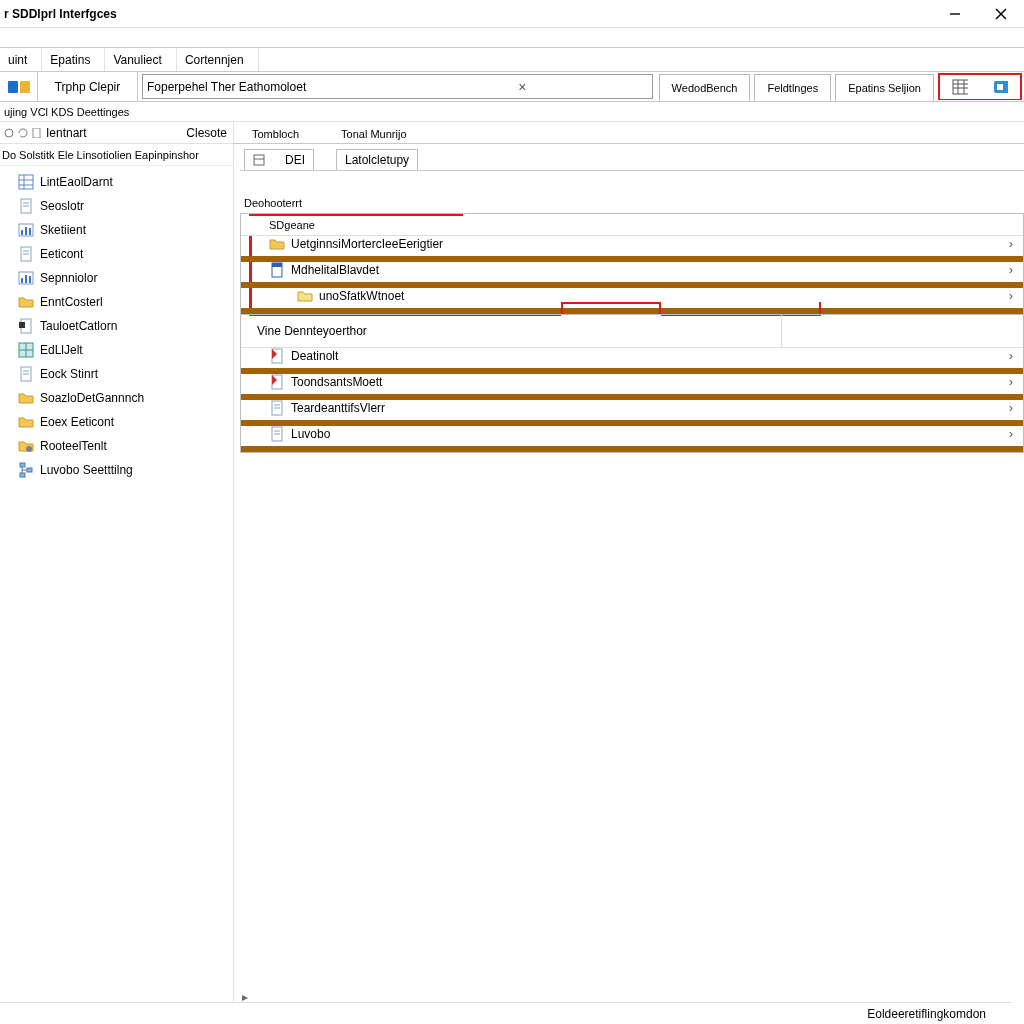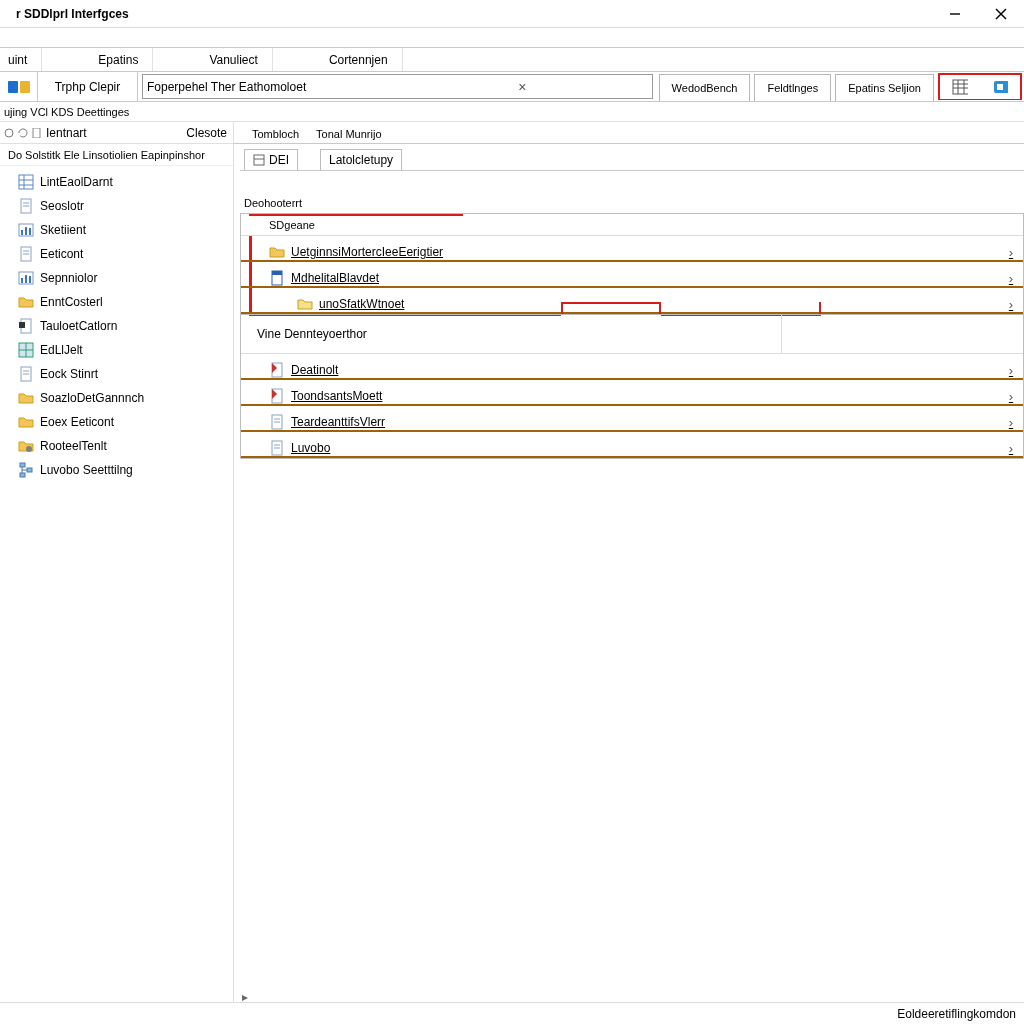--- a/index.html
+++ b/index.html
@@ -1,28 +1,28 @@
 <!DOCTYPE html>
 <html><head>
 <meta charset="utf-8">
 <style>
   * { box-sizing: border-box; margin: 0; padding: 0; font-family: "Segoe UI", Tahoma, sans-serif; font-size: 12px; }
   html, body { width: 1024px; height: 1024px; background: #fff; overflow: hidden; }
 
   
   .titlebar { height: 28px; display: flex; align-items: center; border-bottom: 1px solid #ddd; }
-  .titlebar .title { padding-left: 16px; font-weight: 600; font-size: 12px; }
+  .titlebar .title { padding-left: 4px; font-weight: 600; font-size: 12px; }
   .titlebar .spacer { flex: 1; }
   .titlebar .winbtn { width: 46px; height: 28px; display: flex; align-items: center; justify-content: center; }
   .titlebar .winbtn svg { width: 12px; height: 12px; }
 
   .gap-under-title { height: 20px; border-bottom: 1px solid #c9c9c9; }
 
   
-  .menubar { height: 24px; display: flex; align-items: stretch; border-bottom: 1px solid #c9c9c9; gap: 48px; }
+  .menubar { height: 24px; display: flex; align-items: stretch; border-bottom: 1px solid #c9c9c9; }
   .menubar .menuitem { padding: 4px 14px 4px 8px; border-right: 1px solid #e2e2e2; font-size: 12px; display: flex; align-items: center; }
   .menubar .menufill { flex: 1; }
 
   
   .toolrow { height: 30px; display: flex; align-items: stretch; border-bottom: 1px solid #c9c9c9; }
   .toolrow .chip { display: flex; align-items: center; border-right: 1px solid #c9c9c9; }
   .toolrow .iconbox { width: 38px; justify-content: center; }
   .toolrow .history { width: 100px; justify-content: center; font-size: 11px; }
   .addr { flex: 1; display: flex; align-items: center; border: 1px solid #9a9a9a; margin: 2px 4px; padding: 0 4px; background: #fff; }
   .addr span { flex: 1; white-space: nowrap; overflow: hidden; }
@@ -35,51 +35,51 @@
 
   
   .crumb { height: 20px; display: flex; align-items: center; padding-left: 4px; border-bottom: 1px solid #e0e0e0; font-size: 11px; }
 
   
   .body { display: flex; height: calc(1024px - 28px - 20px - 24px - 30px - 20px - 22px); }
   .side { width: 234px; border-right: 1px solid #e0e0e0; display: flex; flex-direction: column; }
   .side .shead { height: 22px; display: flex; align-items: center; justify-content: space-between; padding: 0 6px 0 4px; border-bottom: 1px solid #e0e0e0; font-size: 11px; }
   .side .shead .lefthdr { display:flex; align-items:center; gap:4px; }
   .side .shead .mini { width:10px; height:10px; }
-  .side .subhead { height: 22px; display: flex; align-items: center; padding: 0 6px 0 8px; font-size: 11px; border-bottom: 1px solid #eee;}
+  .side .subhead { height: 22px; display: flex; align-items: center; padding: 0 6px 0 2px; font-size: 11px; border-bottom: 1px solid #eee;}
   .tree { padding: 4px 0; }
   .tree .item { height: 24px; display: flex; align-items: center; padding-left: 18px; gap: 6px; }
   .tree .icon { width: 16px; height: 16px; flex: none; }
 
   
   .main { flex: 1; display: flex; flex-direction: column; }
-  .mtabs { height: 22px; display: flex; align-items: flex-end; padding-left: 10px; border-bottom: 1px solid #c9c9c9; gap: 1px; }
+  .mtabs { height: 22px; display: flex; align-items: flex-end; padding-left: 10px; border-bottom: 1px solid #c9c9c9; gap: 26px; }
   .mtabs .mtab { padding: 3px 8px; font-size: 11px; }
   .subtabs { height: 26px; display:flex; align-items:flex-end; padding-left: 10px; gap: 22px; }
-  .subtabs .stab { border: 1px solid #bdbdbd; border-bottom: none; padding: 3px 8px; font-size:11px; display:flex; align-items:center; gap:4px; }
+  .subtabs .stab { border: 1px solid #bdbdbd; border-bottom: none; padding: 3px 8px; font-size:11px; display:flex; align-items:center; gap:20px; }
   .subtabs .stab svg { width:12px; height:12px; }
   .underline { border-bottom:1px solid #c9c9c9; margin-left:6px; margin-right:0; }
 
   .section-label { margin: 26px 0 4px 10px; font-size: 11px; }
   .panel { margin-left: 6px; border: 1px solid #bdbdbd; }
   .panel .colhdr { height: 22px; border-bottom: 1px solid #ddd; display:flex; align-items:center; padding-left: 28px; font-size:11px; }
-  .row { height: 26px; display:flex; align-items:flex-end; border-bottom: 2px solid #a16207; position: relative; text-decoration: underline; }
+  .row { height: 26px; display:flex; align-items:flex-start; border-bottom: 6px solid #a16207; position: relative; }
   .row .cells { flex:1; display:flex; align-items:center; }
   .row .cell { display:flex; align-items:center; gap:6px; padding-left: 28px; }
   .row .chev { width: 24px; text-align:center; color:#555; font-size: 13px; }
-  .hdr2 { height: 40px; border-top:1px solid #bdbdbd; border-bottom:1px solid #ddd; display:flex; align-items:center; padding-left:16px; font-size:11px; position:relative; }
+  .hdr2 { height: 34px; border-top:1px solid #bdbdbd; border-bottom:1px solid #ddd; display:flex; align-items:center; padding-left:16px; font-size:11px; position:relative; }
   .hdr2 .divider { position:absolute; top:0; bottom:0; width:1px; background:#ddd; left:540px; }
 
   .highlight-top { position:absolute; height:2px; background:#d81b1b; left:8px; right:560px; top:0; }
   .highlight-left { position:absolute; width:3px; background:#d81b1b; }
   .highlight-bot { position:absolute; height:2px; background:#d81b1b; }
   .highlight-seg { position:absolute; height:2px; background:#d81b1b; }
 
   
-  .status { position:absolute; bottom:0; left:0; right:0; height:22px; border-top:1px solid #dcdcdc; display:flex; align-items:center; justify-content:flex-end; padding-right:8px; font-size:11px; }
+  .status { position:absolute; bottom:0; left:0; right:12px; height:22px; border-top:1px solid #dcdcdc; display:flex; align-items:center; justify-content:flex-end; padding-right:26px; font-size:11px; }
   .tri { position:absolute; bottom:22px; width:10px; height:10px; display:flex; align-items:center; justify-content:center; color:#666; }
 
   
   svg { display:block; }
 </style>
 </head>
 <body>
 
 <div class="titlebar">
   <span class="title">r SDDlprl Interfgces</span>

